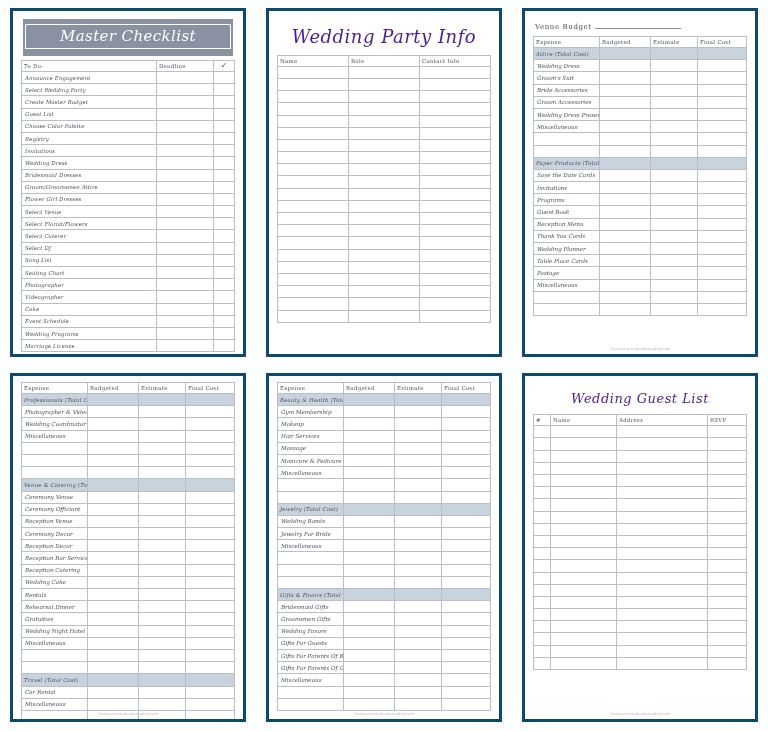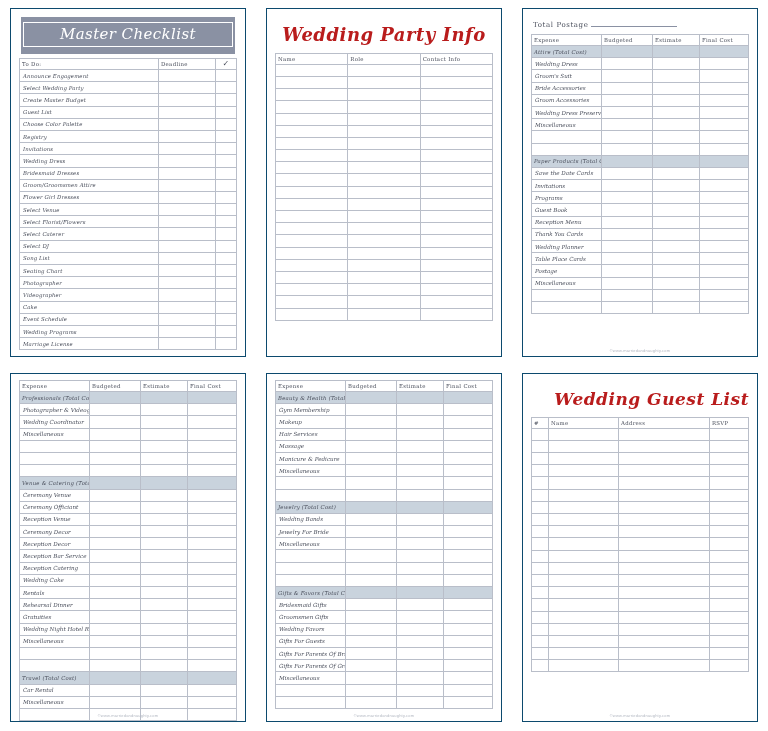--- a/index.html
+++ b/index.html
@@ -10,55 +10,54 @@
   }
   .sheet-grid{
     display:grid;
     grid-template-columns:repeat(3,256px);
     grid-template-rows:repeat(2,365px);
     width:768px;height:730px;
   }
   .sheet{
     position:relative;
     margin:8px 10px;
-    border:1px solid #0c4a6e;
+    border:3px solid #0c4a6e;
     background:#fff;
     box-sizing:border-box;
     height:349px;
     overflow:hidden;
   }
   .pad{padding:6px 8px 4px 8px;box-sizing:border-box;height:100%;}
 
   
   .script{
     font-family:"DejaVu Serif", serif;
     font-style:italic;
-    color:#b91c1c;
+    color:#4c1d95;
     text-align:center;
     letter-spacing:.5px;
-    font-weight:bold;
   }
   .title-banner{
     background:#8a91a3;
     color:#fff;
     border:2px solid #8a91a3;
     padding:3px 0 5px 0;
     margin:2px 2px 4px 2px;
     text-align:center;
   }
   .title-banner .inner{
     border:1px solid #ffffff;
     padding:2px 0 3px 0;
     font-family:"DejaVu Serif", serif;
     font-style:italic;
     font-size:15px;
     letter-spacing:.4px;
   }
   .big-script{font-size:18px;line-height:1.1;margin:10px 0 8px 0;}
-  .big-script.two{font-size:17px;text-align:right;}
+  .big-script.two{font-size:13px;}
 
   
   table{border-collapse:collapse;width:100%;table-layout:fixed;}
   td,th{
     border:1px solid #b9bec9;
     height:11.2px;
     padding:0 2px;
     font-size:5.2px;
     font-weight:normal;
     text-align:left;
@@ -378,21 +377,21 @@
               <td></td>
             </tr>
           </tbody>
       </table>
     </div>
   </div>
 
   <div class="sheet">
     <div class="pad">
       <div class="budget-line">
-        <span>Total Postage</span><span class="rule"></span>
+        <span>Venue Budget</span><span class="rule"></span>
       </div>
       <table>
         <tbody>
             <tr class="hdr-row">
           <th>Expense</th>
           <th style="width:46px">Budgeted</th>
           <th style="width:42px">Estimate</th>
           <th style="width:44px">Final Cost</th>
         </tr>
         </tbody>

